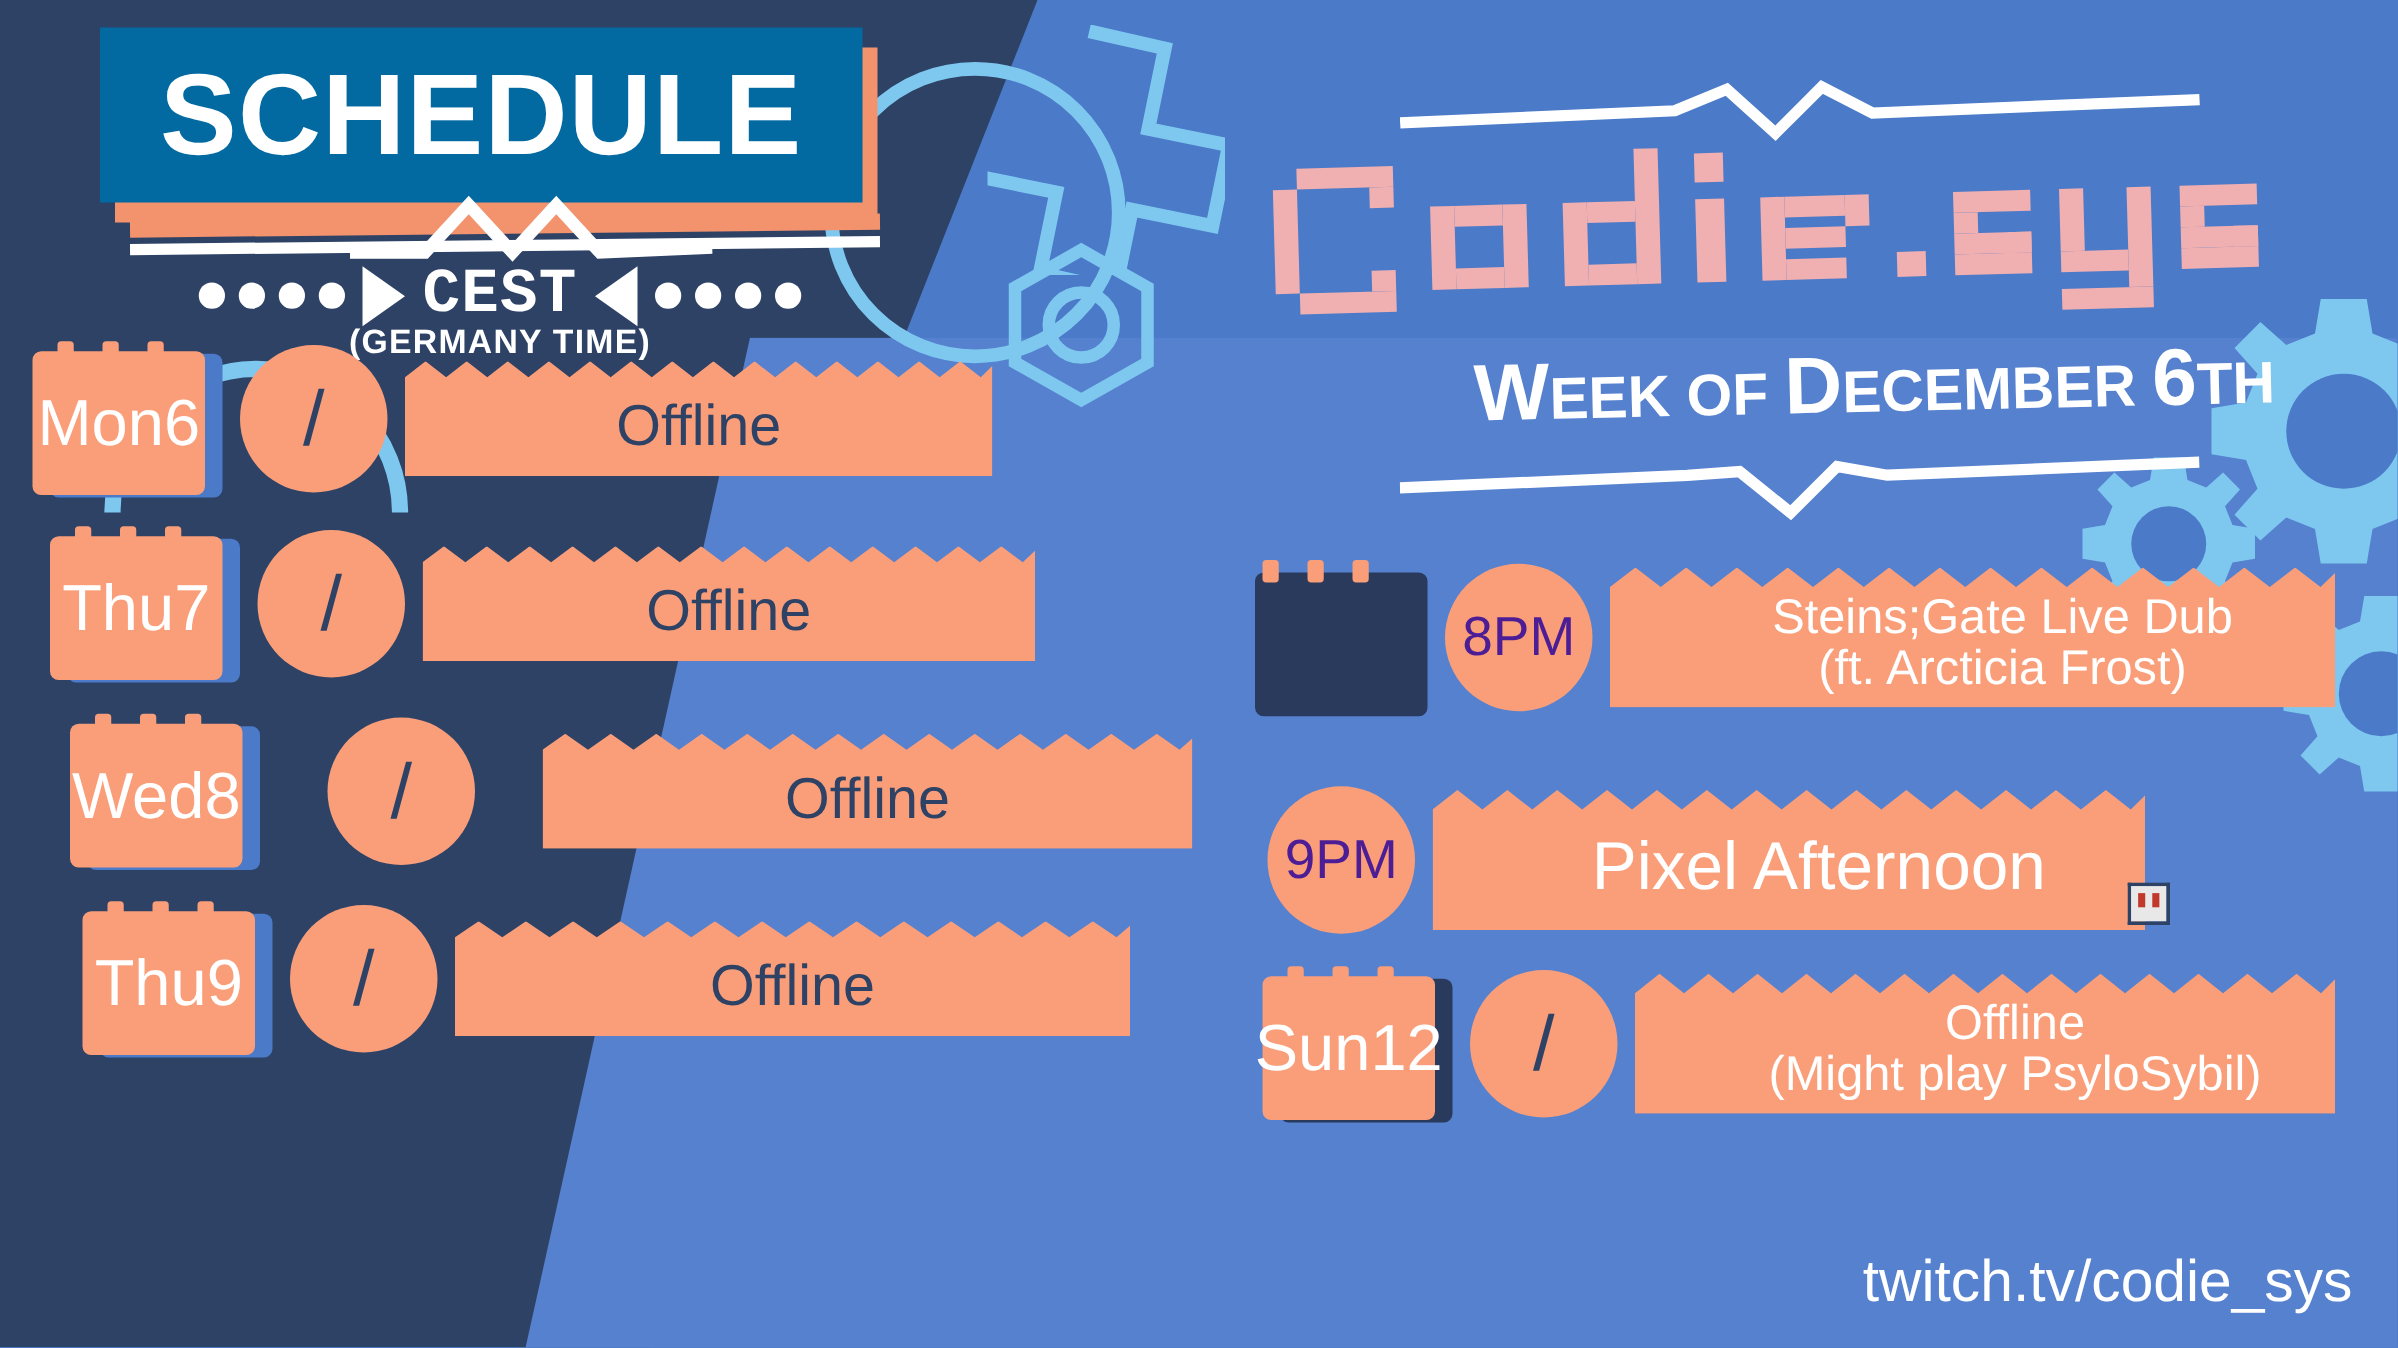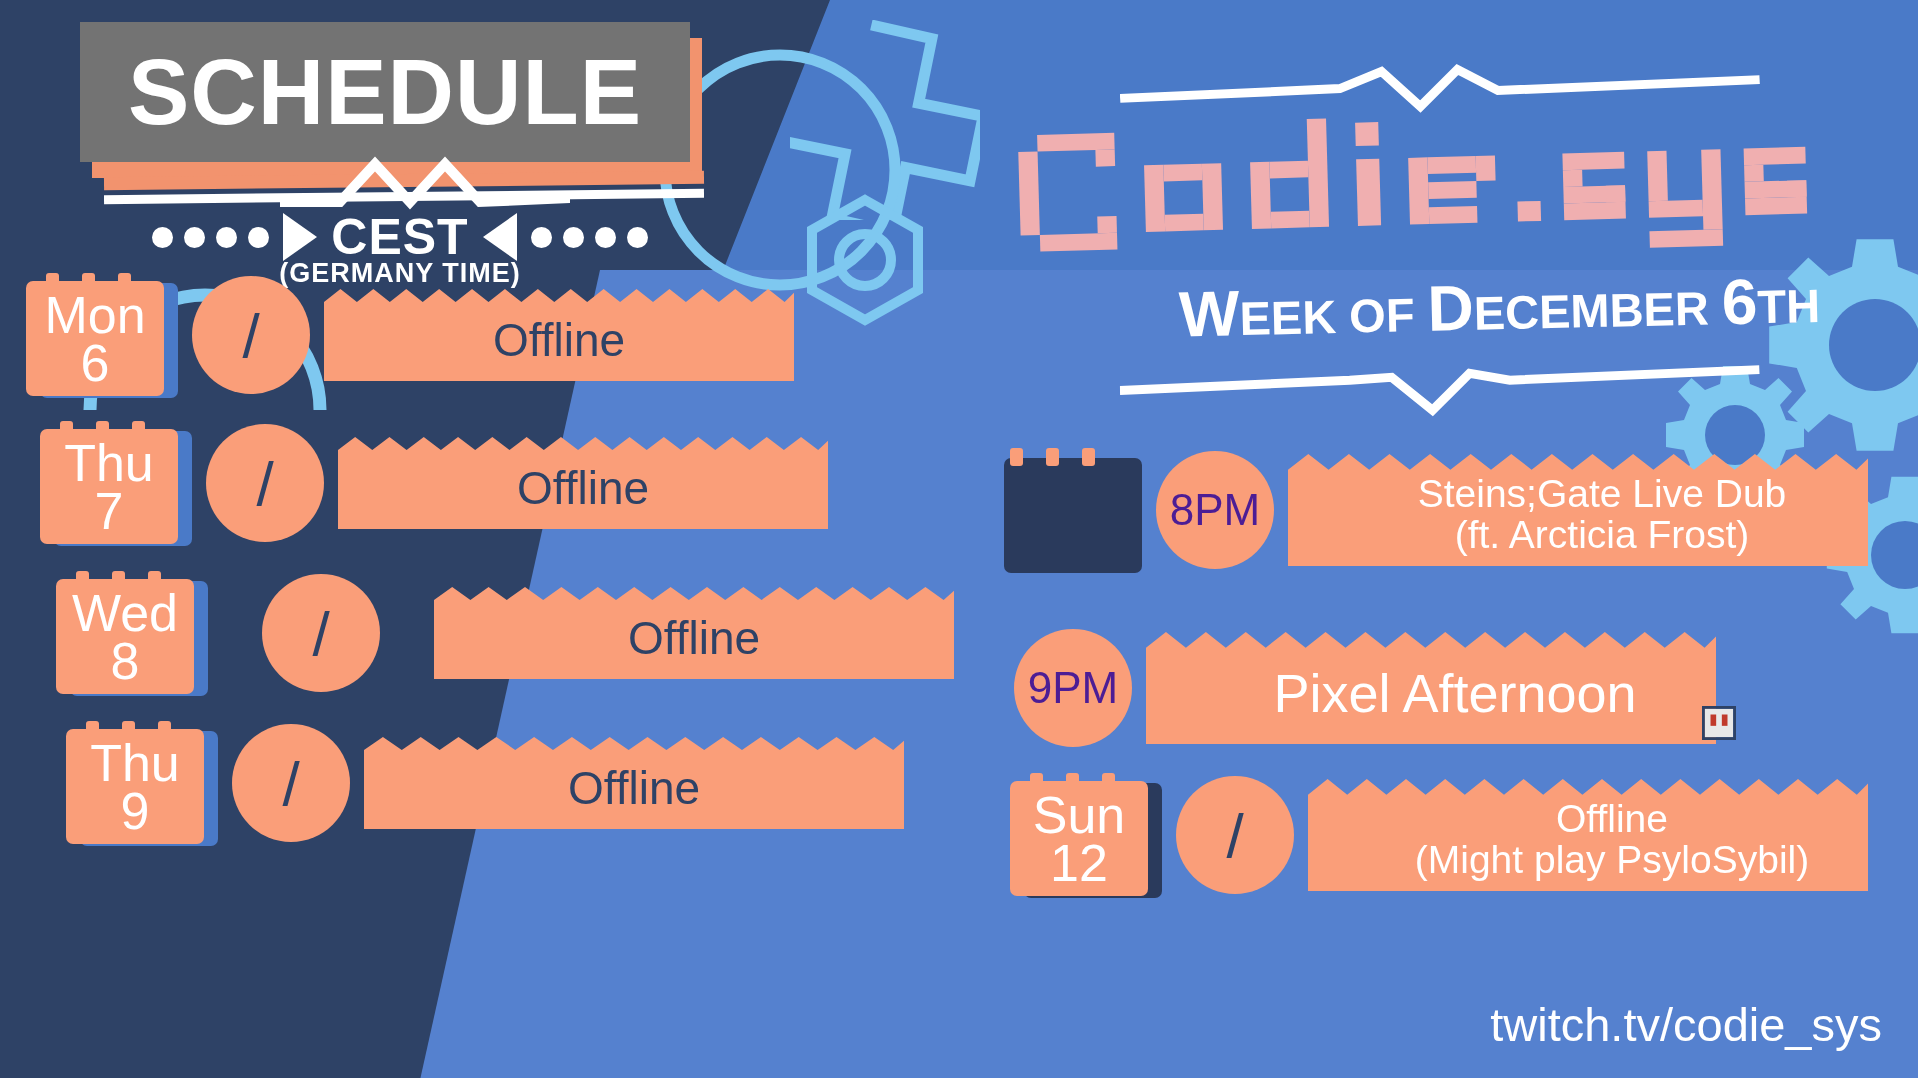--- a/index.html
+++ b/index.html
@@ -35,40 +35,40 @@
   .gearwrap { position:absolute; }
   .gear { fill:#7ec8f0; }
 
   
   .sched-shadow {
     position:absolute; left:92px; top:38px; width:610px; height:140px;
     background:#f2936e;
   }
   .sched-box {
     position:absolute; left:80px; top:22px; width:610px; height:140px;
-    background:#737373;
+    background:#0369a1;
     display:flex; align-items:center; justify-content:center;
   }
   .sched-box h1 {
     color:#ffffff; font-size:92px; font-weight:bold;
     letter-spacing:1px; line-height:1; white-space:nowrap;
   }
   .rule-orange {
     position:absolute; left:104px; top:174px; width:600px; height:13px;
     background:#f2936e; transform:rotate(-0.6deg);
   }
   .rule-white {
     position:absolute; left:104px; top:192px; width:600px; height:9px;
     background:#ffffff; transform:rotate(-0.6deg);
   }
   .zig-left { position:absolute; left:280px; top:150px; }
 
   .cest-row {
     position:absolute; left:90px; top:208px; width:620px;
-    display:flex; align-items:center; justify-content:center; gap:14px;
+    display:flex; align-items:center; justify-content:center; gap:14px;font-family:Liberation Mono, monospace;
   }
   .dots { display:flex; align-items:center; gap:11px; }
   .dot { width:21px; height:21px; border-radius:50%; background:#fff; }
   .tri-r { width:0;height:0;border-top:24px solid transparent;border-bottom:24px solid transparent;border-left:34px solid #fff; }
   .tri-l { width:0;height:0;border-top:24px solid transparent;border-bottom:24px solid transparent;border-right:34px solid #fff; }
   .cest-txt { color:#fff; font-size:50px; font-weight:bold; letter-spacing:1px; }
   .germany {
     position:absolute; left:90px; top:258px; width:620px; text-align:center;
     color:#fff; font-size:27px; font-weight:bold; letter-spacing:1px;
   }
@@ -97,21 +97,21 @@
   
   .cal { position:relative; width:152px; height:125px; flex:0 0 auto; }
   .cal .shadow {
     position:absolute; left:14px; top:10px; width:138px; height:115px;
     background:#4a7ac8; border-radius:7px;
   }
   .cal .shadow.dk { background:#2a3a5c; }
   .cal .body {
     position:absolute; left:0; top:8px; width:138px; height:115px;
     background:#fa9e79; border-radius:7px;
-    display:flex; flex-direction:column; align-items:center; justify-content:center;
+    display:flex; flex-direction:row; align-items:center; justify-content:center;
     line-height:0.92; padding-top:4px;
   }
   .cal .tab {
     position:absolute; top:0px; width:13px; height:18px;
     background:#fa9e79; border-radius:3px;
   }
   .cal .tab.t1{left:20px;} .cal .tab.t2{left:56px;}
   .cal .tab.t3{left:92px;}
   .cal .dname { color:#fff; font-size:52px; font-weight:normal; }
   .cal .dnum  { color:#fff; font-size:52px; font-weight:normal; }

